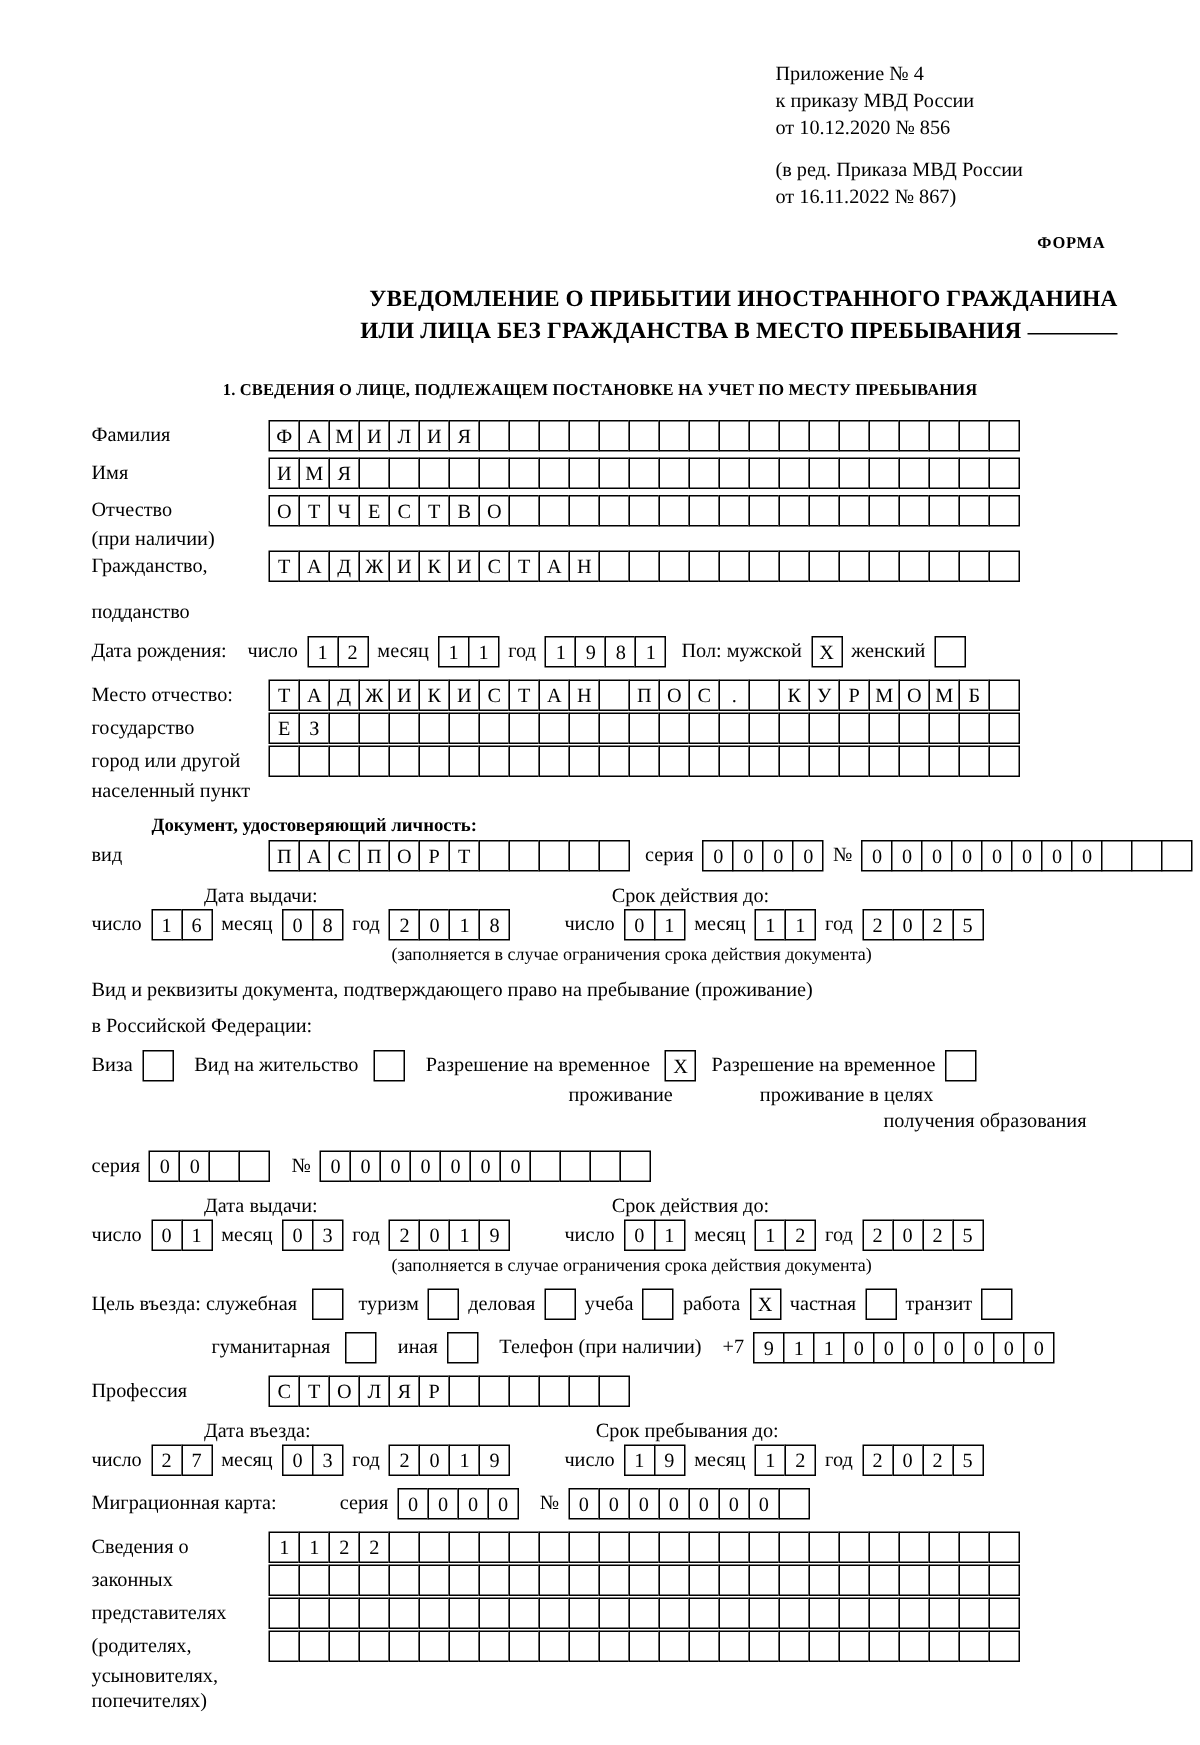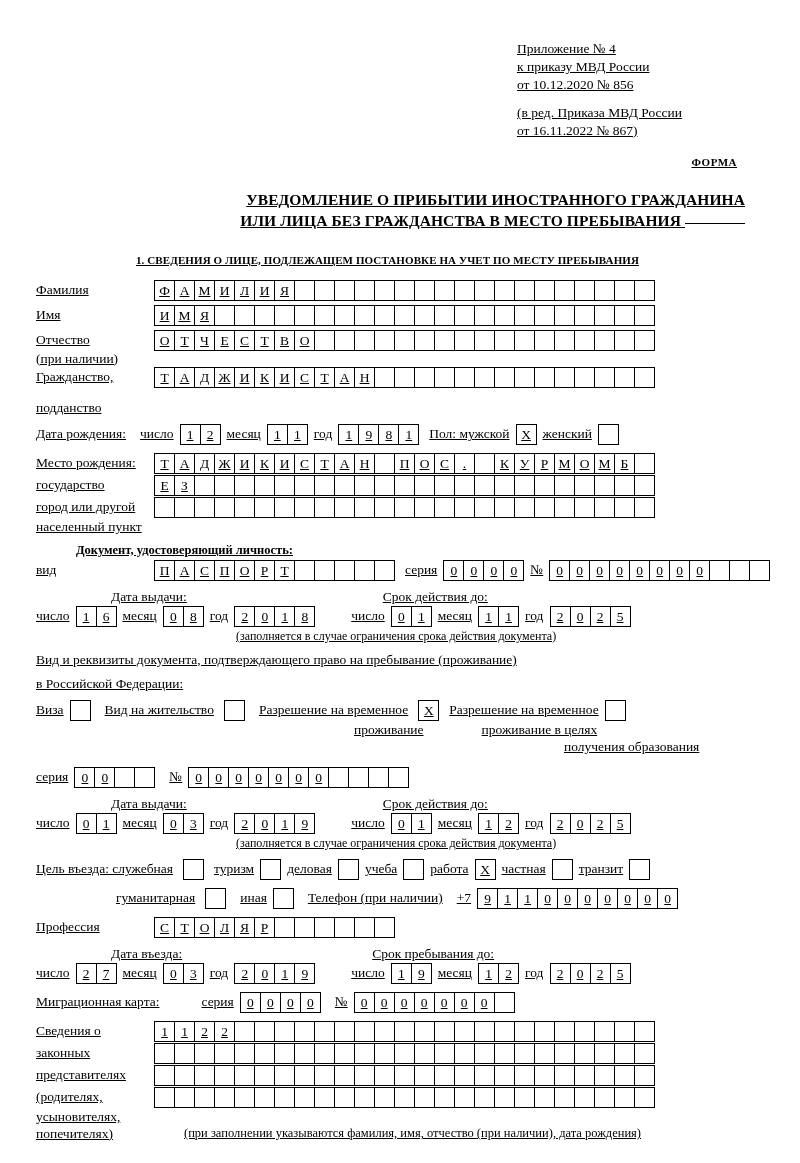--- a/index.html
+++ b/index.html
@@ -13,22 +13,21 @@
     font-family: "Liberation Serif", serif;
     color: #000;
     position: relative;
     overflow: hidden;
   }
   .page {
     position: relative;
     width: 800px;
     height: 1163px;
     box-sizing: border-box;
-    padding: 40px 55px 10px 30px;
-    text-decoration: underline;
+    padding: 40px 55px 10px 55px;
   }
   .header-block {
     text-align: left;
     font-size: 13.5px;
     line-height: 1.33;
     width: 220px;
     margin-left: auto;
     margin-right: 8px;
   }
   .header-block .sub {
@@ -304,21 +303,21 @@
         </div>
       <div class="gap6"></div>
       <div class="lbl">женский</div>
       <div class="gap6"></div>
       <div class="cells">
           <div class="cell"></div>
         </div>
     </div>
 
     <div class="row mt8">
-      <div class="label-col">Место рождения:</div>
+      <div class="label-col">Место отчество:</div>
       <div class="cells">
           <div class="cell">Т</div>
           <div class="cell">А</div>
           <div class="cell">Д</div>
           <div class="cell">Ж</div>
           <div class="cell">И</div>
           <div class="cell">К</div>
           <div class="cell">И</div>
           <div class="cell">С</div>
           <div class="cell">Т</div>
@@ -923,17 +922,16 @@
           <div class="cell"></div>
           <div class="cell"></div>
         </div>
     </div>
     <div class="row" style="margin-top:1px">
       <div class="label-col">усыновителях,</div>
     </div>
     <div class="row" style="margin-top:1px">
       <div class="label-col">попечителях)</div>
       <div style="width:30px"></div>
-      <div class="lbl small">(при заполнении указываются фамилия, имя, отчество (при наличии), дата рождения)</div>
     </div>
 
   </div>
 </div>
 
 </body></html>

